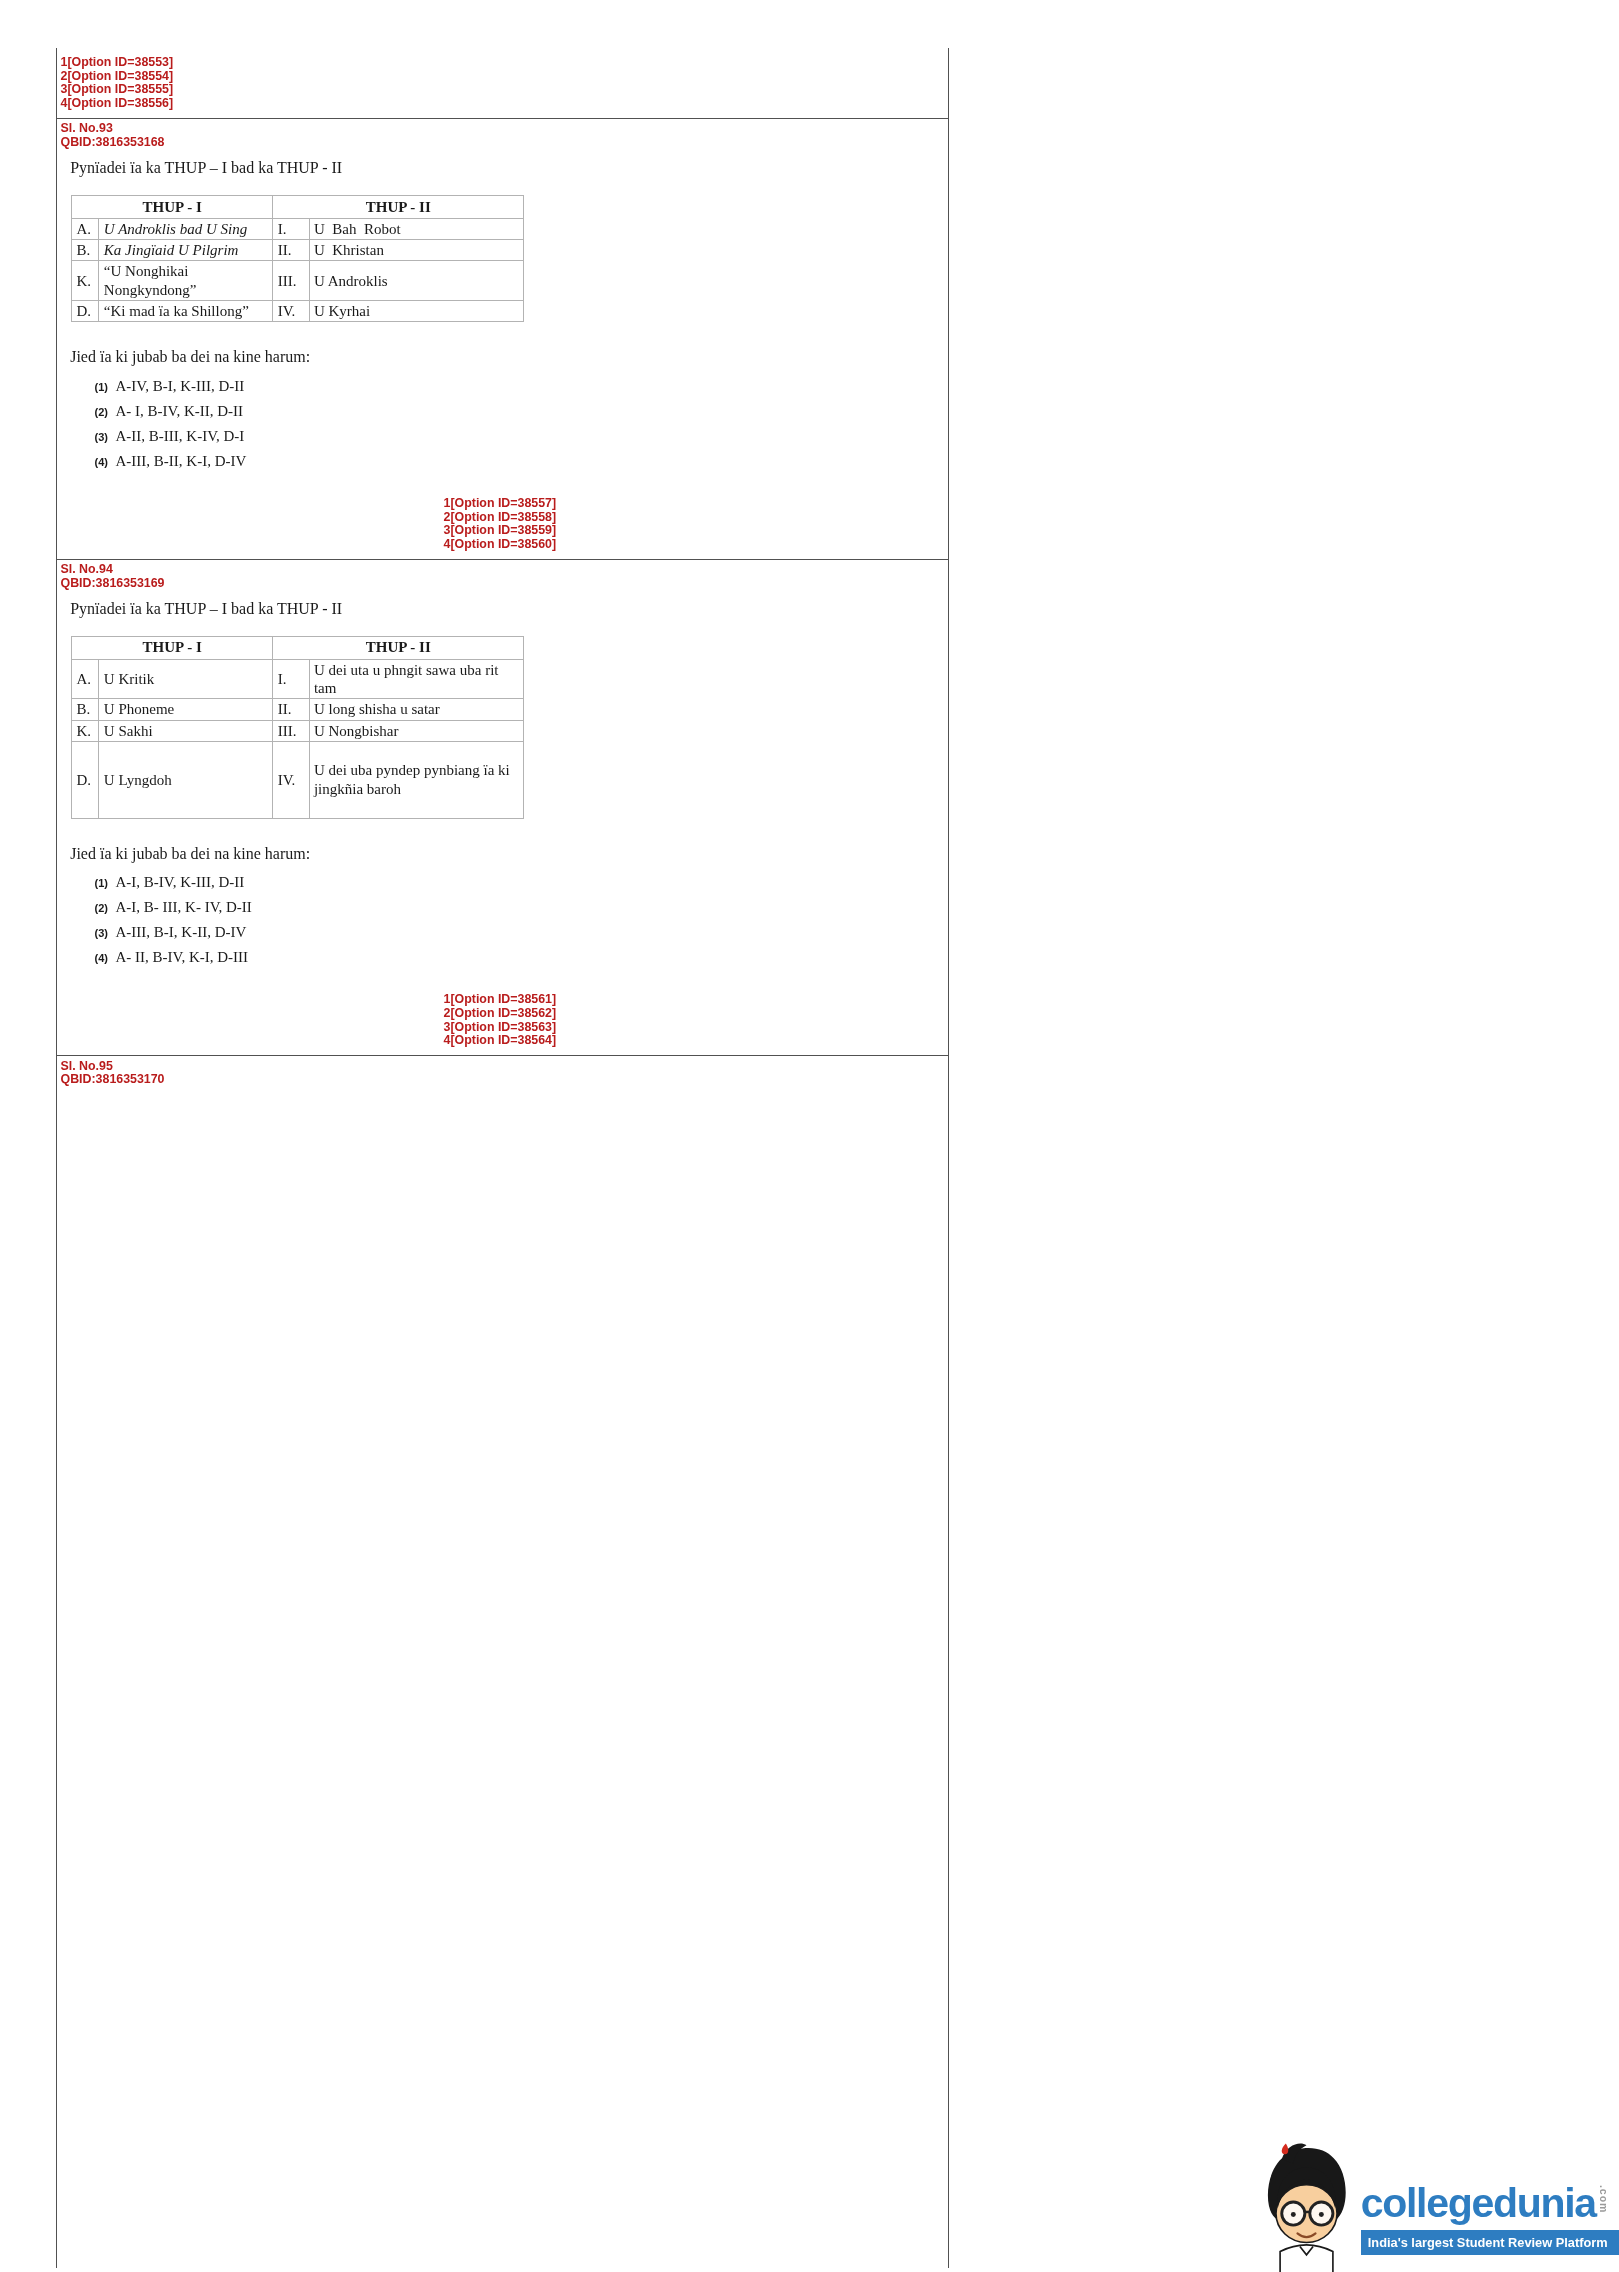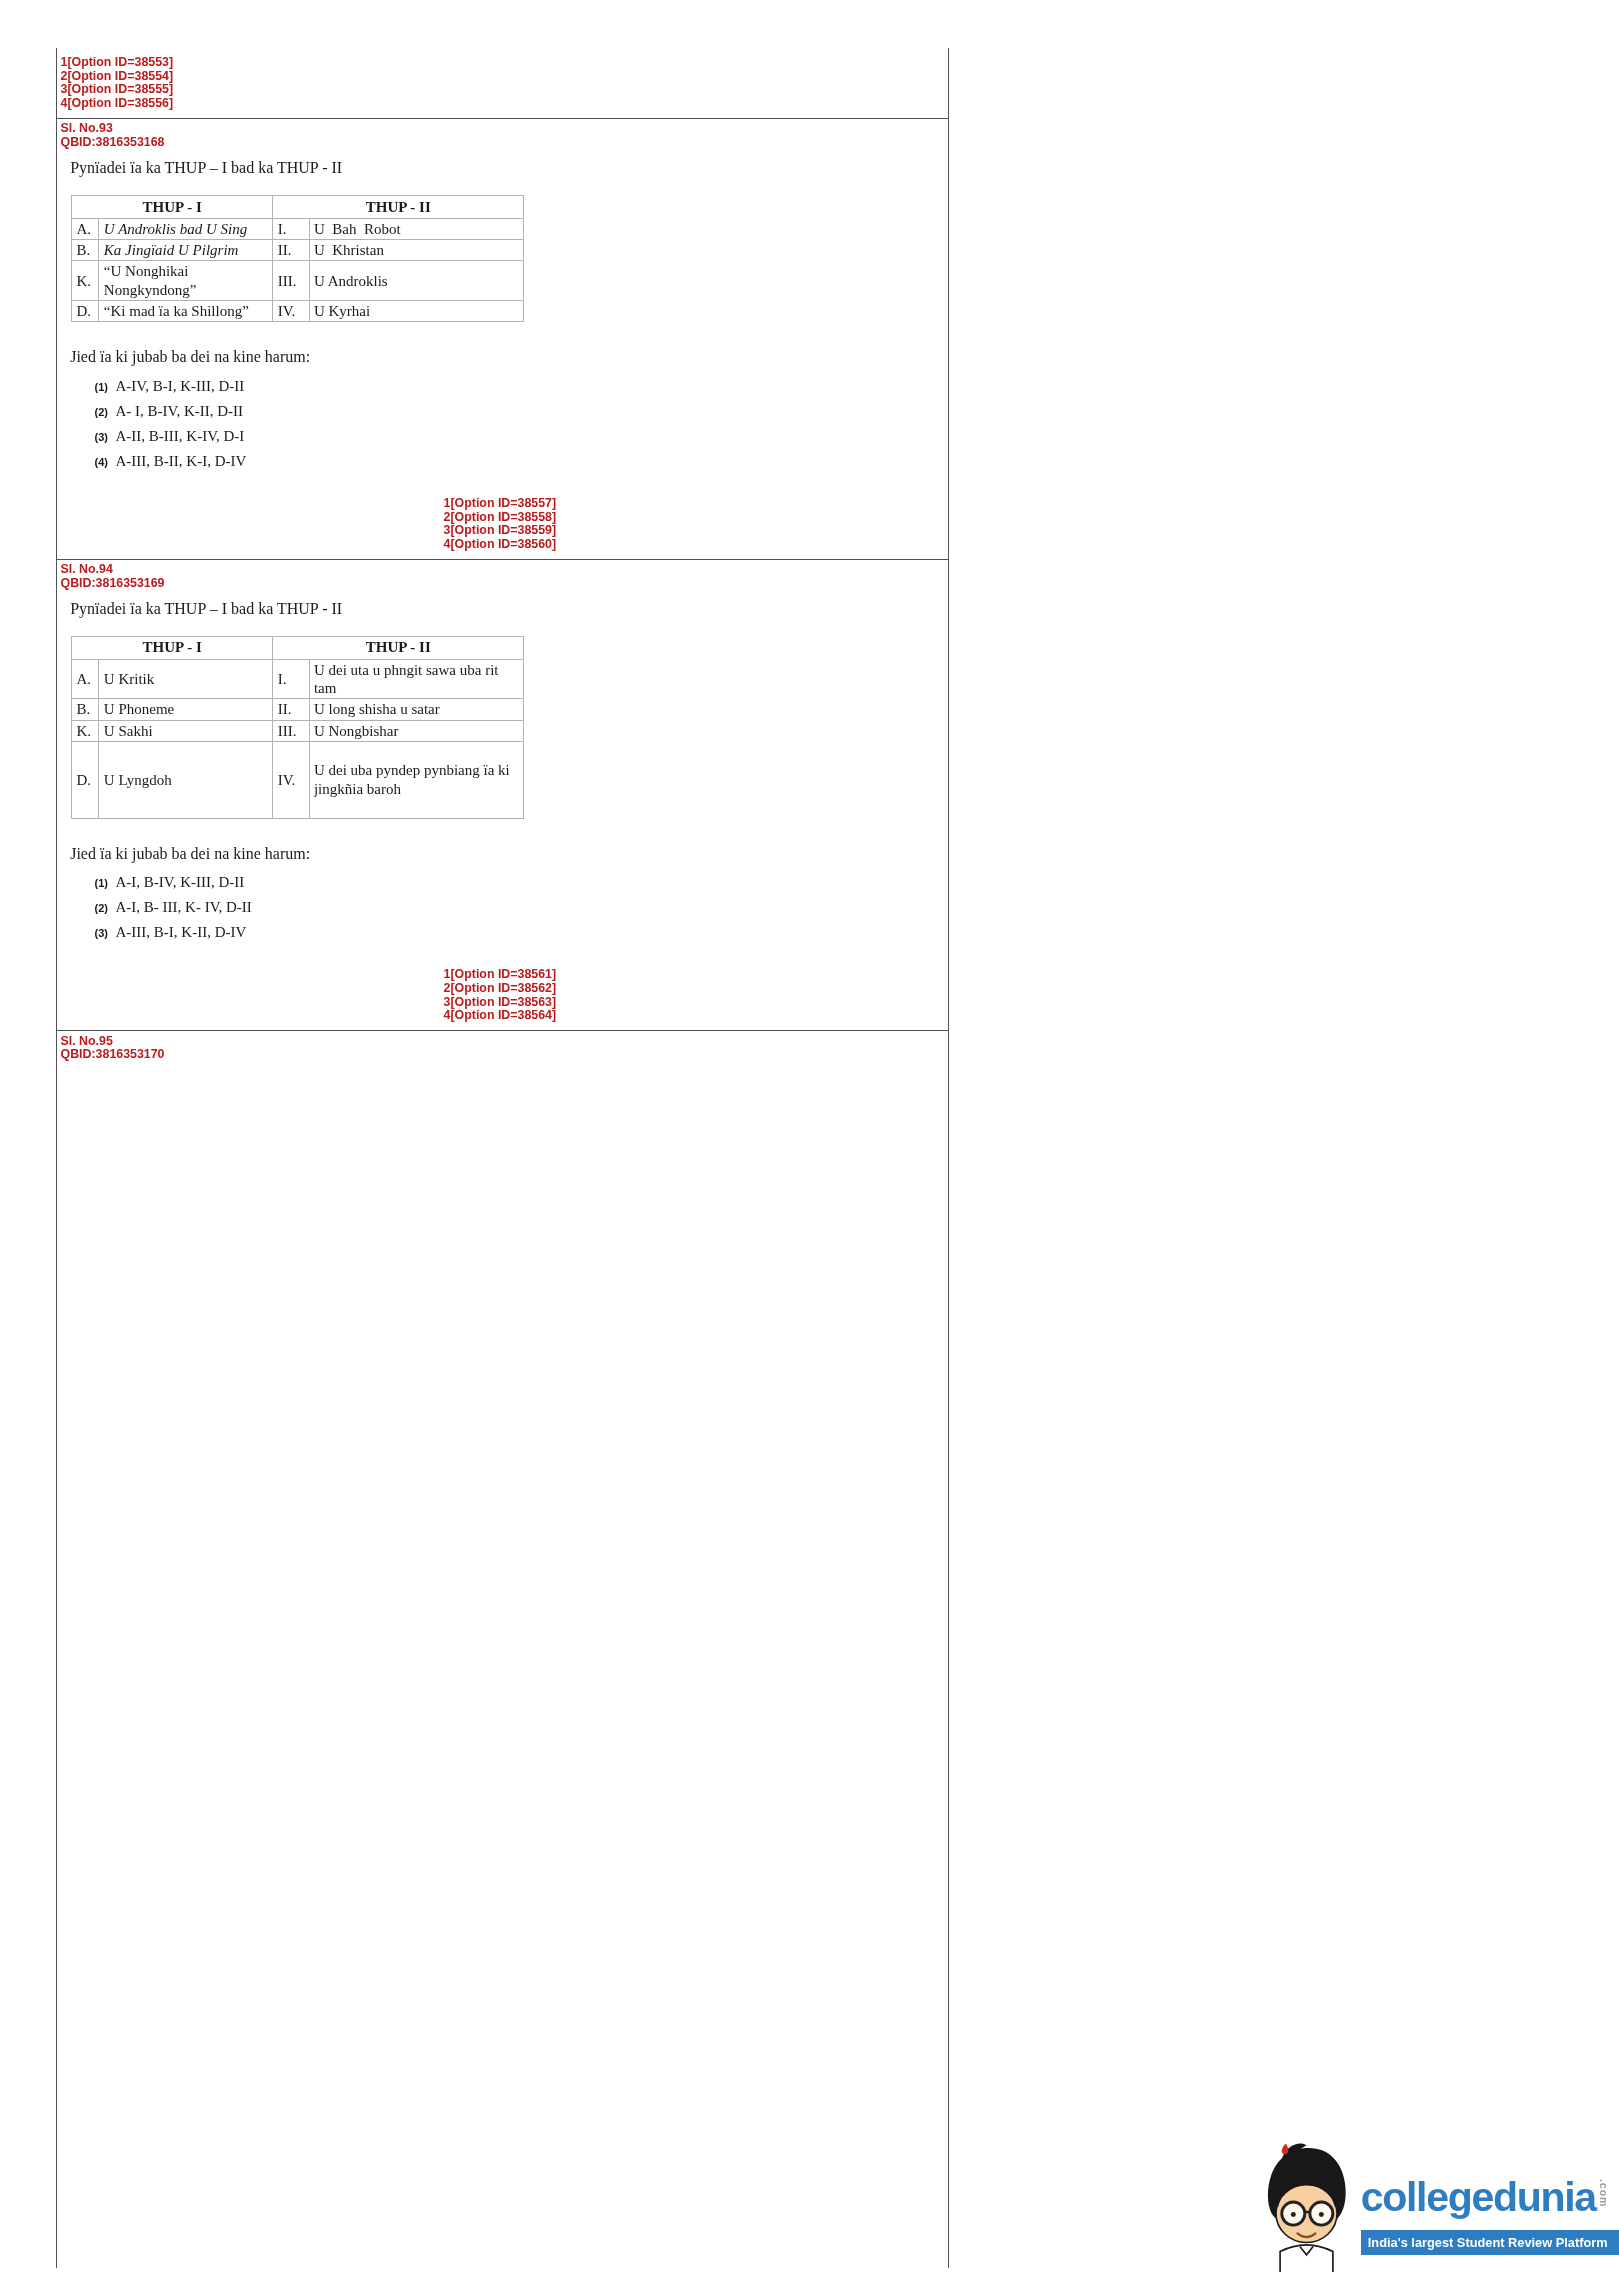--- a/index.html
+++ b/index.html
@@ -34,21 +34,21 @@
   
   .logo{position:absolute;right:0;bottom:0;display:flex;align-items:flex-end;}
   .mascot{width:101px;height:132px;display:block;}
   .brandcol{display:flex;flex-direction:column;padding-bottom:18px;margin-left:3.5px;}
   .brandrow{display:flex;align-items:flex-start;}
   .brand{font-family:"Liberation Sans","DejaVu Sans",sans-serif;font-weight:bold;
          font-size:41px;line-height:41px;color:#2e7dc1;letter-spacing:-1.3px;}
   .tld{writing-mode:vertical-rl;font-family:"Liberation Sans",sans-serif;font-weight:bold;
        font-size:10.6px;color:#9a9a9a;margin:1.8px 0 0 1.8px;letter-spacing:0.9px;}
   .tagline{background:#2e7dc1;color:#fff;font-family:"Liberation Sans",sans-serif;
-           font-weight:bold;font-size:12.8px;line-height:14px;padding:5.3px 12.4px 5.3px 7px;margin-top:12px;}
+           font-weight:bold;font-size:12.8px;line-height:14px;padding:5.3px 12.4px 5.3px 7px;margin-top:6px;}
 </style>
 </head>
 <body>
 
 <div class="page">
   <div class="doc">
 
     <section class="qblock tailblock">
       <div class="optline">1[Option ID=38553]</div>
       <div class="optline">2[Option ID=38554]</div>
@@ -158,20 +158,23 @@
       <div class="lead">Jied ïa ki jubab ba dei na kine harum:</div>
       <div class="choices">
         <div class="choice">
           <span class="cnum">(1)</span><span class="ctext">A-I, B-IV, K-III, D-II</span>
         </div>
         <div class="choice">
           <span class="cnum">(2)</span><span class="ctext">A-I, B- III, K- IV, D-II</span>
         </div>
         <div class="choice">
           <span class="cnum">(3)</span><span class="ctext">A-III, B-I, K-II, D-IV</span>
+        </div>
+        <div class="choice">
+          <span class="cnum">(4)</span><span class="ctext">A- II, B-IV, K-I, D-III</span>
         </div>
       </div>
       <div class="optids">
         <div class="optline">1[Option ID=38561]</div>
         <div class="optline">2[Option ID=38562]</div>
         <div class="optline">3[Option ID=38563]</div>
         <div class="optline">4[Option ID=38564]</div>
       </div>
     </section>
 

